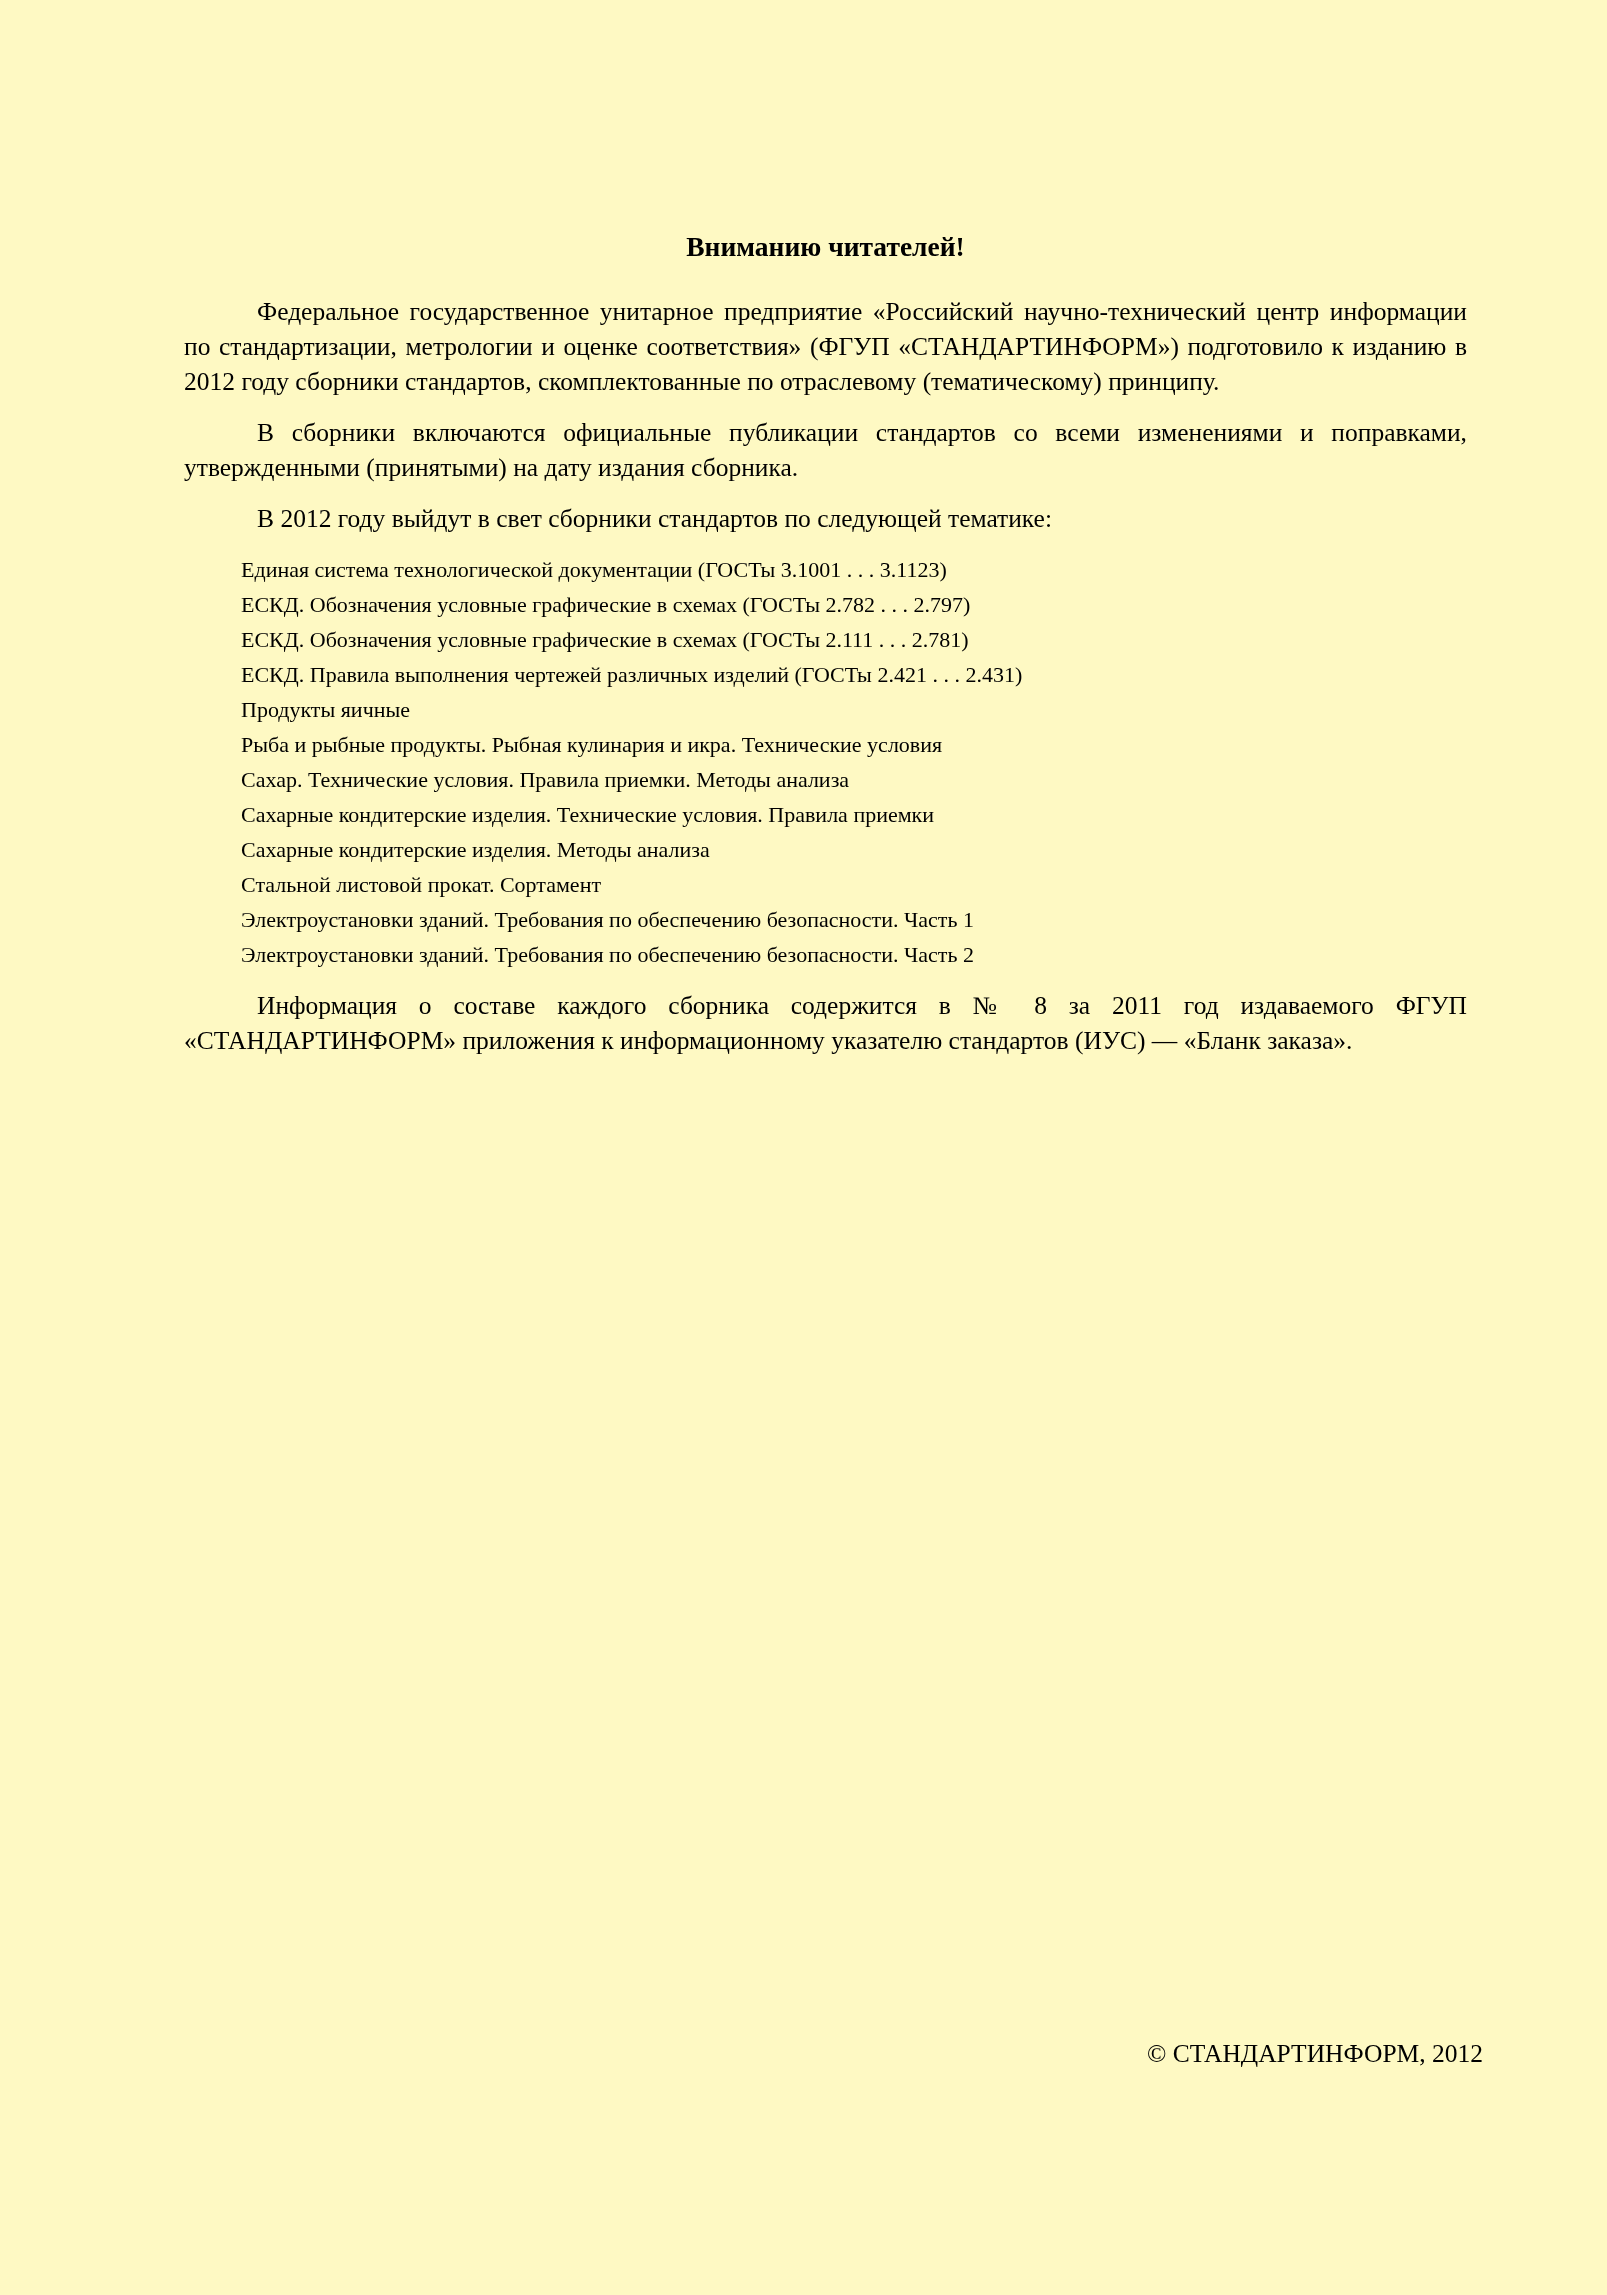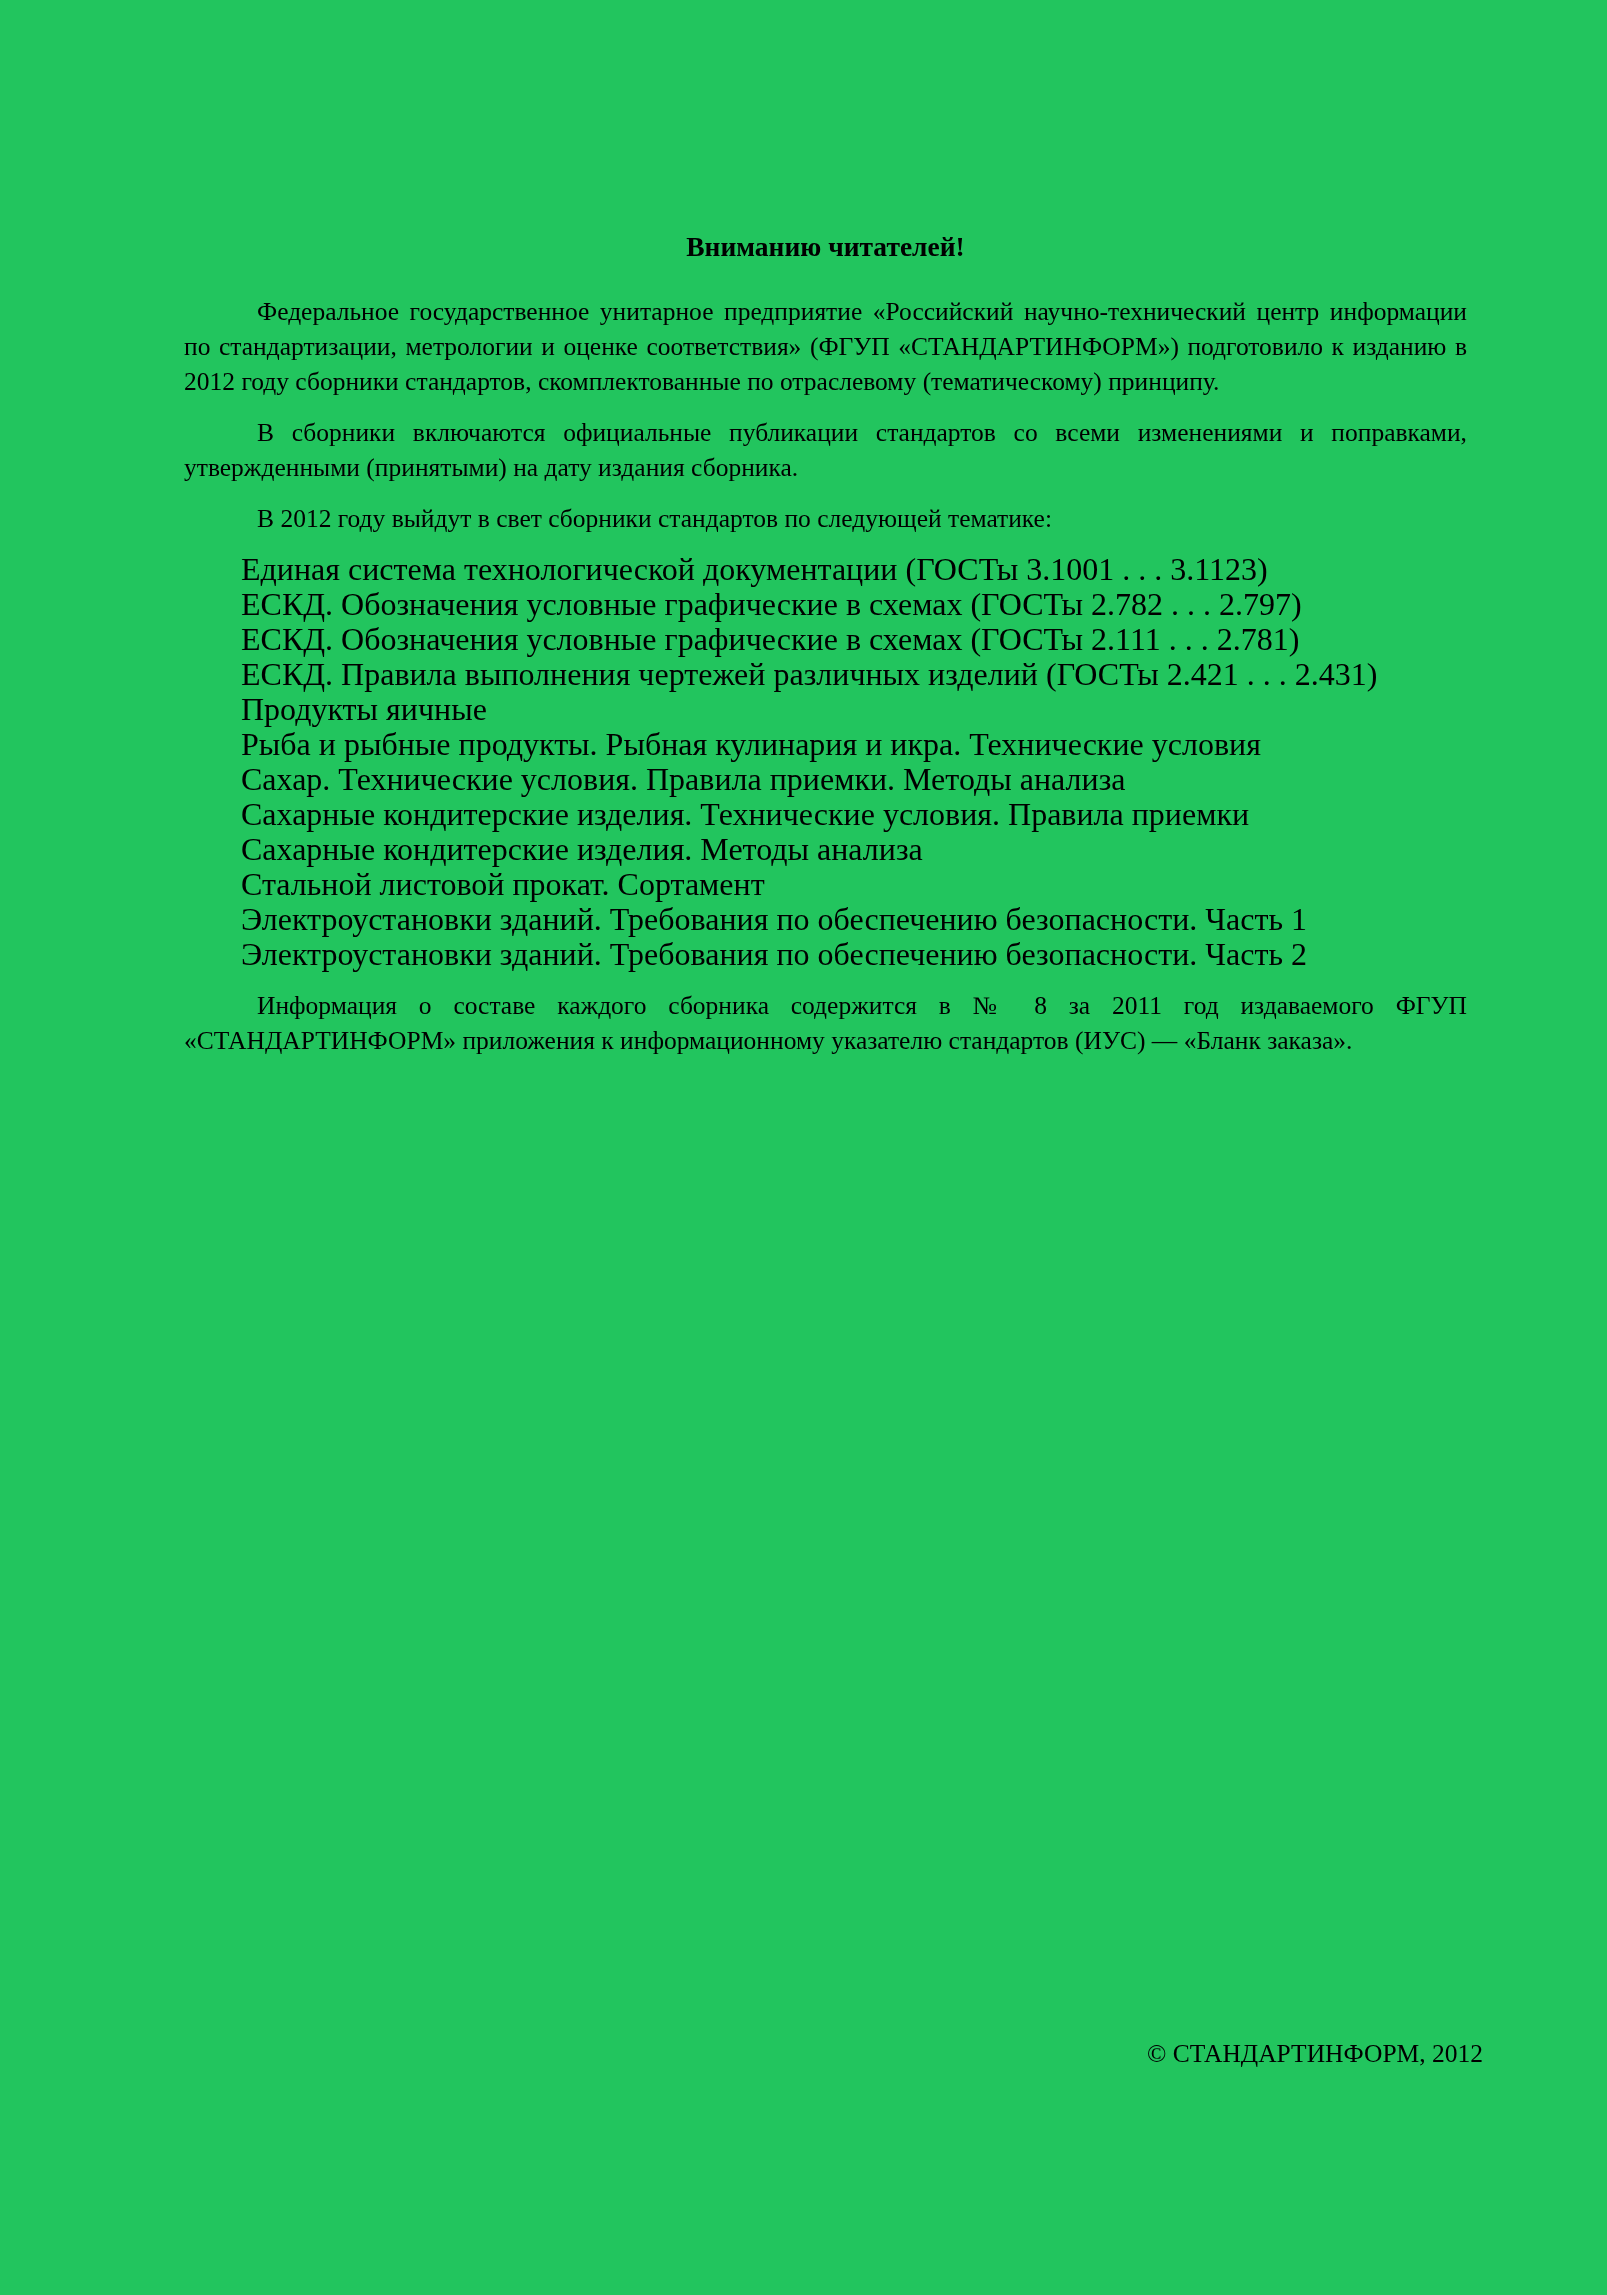--- a/index.html
+++ b/index.html
@@ -4,21 +4,21 @@
 <style>
   html, body {
     margin: 0;
     padding: 0;
     background: #ffffff;
   }
   .page {
     position: relative;
     width: 1607px;
     height: 2295px;
-    background: #22c55e;
+    background: #fef9c3;
     color: #000000;
     font-family: "Liberation Serif", "DejaVu Serif", serif;
     overflow: hidden;
   }
   .content {
     position: absolute;
     left: 168px;
     right: 124px;
     top: 229px;
   }
@@ -31,21 +31,21 @@
   }
   .para {
     margin: 16px;
     font-size: 25.5px;
     line-height: 35px;
     text-align: justify;
     text-indent: 73px;
   }
   .list-line {
     margin: 0;
-    font-size: 32px;
+    font-size: 22px;
     line-height: 35px;
     text-align: left;
     padding-left: 73px;
   }
   .footer {
     position: absolute;
     right: 124px;
     top: 2036px;
     font-size: 25.5px;
     line-height: 35px;

